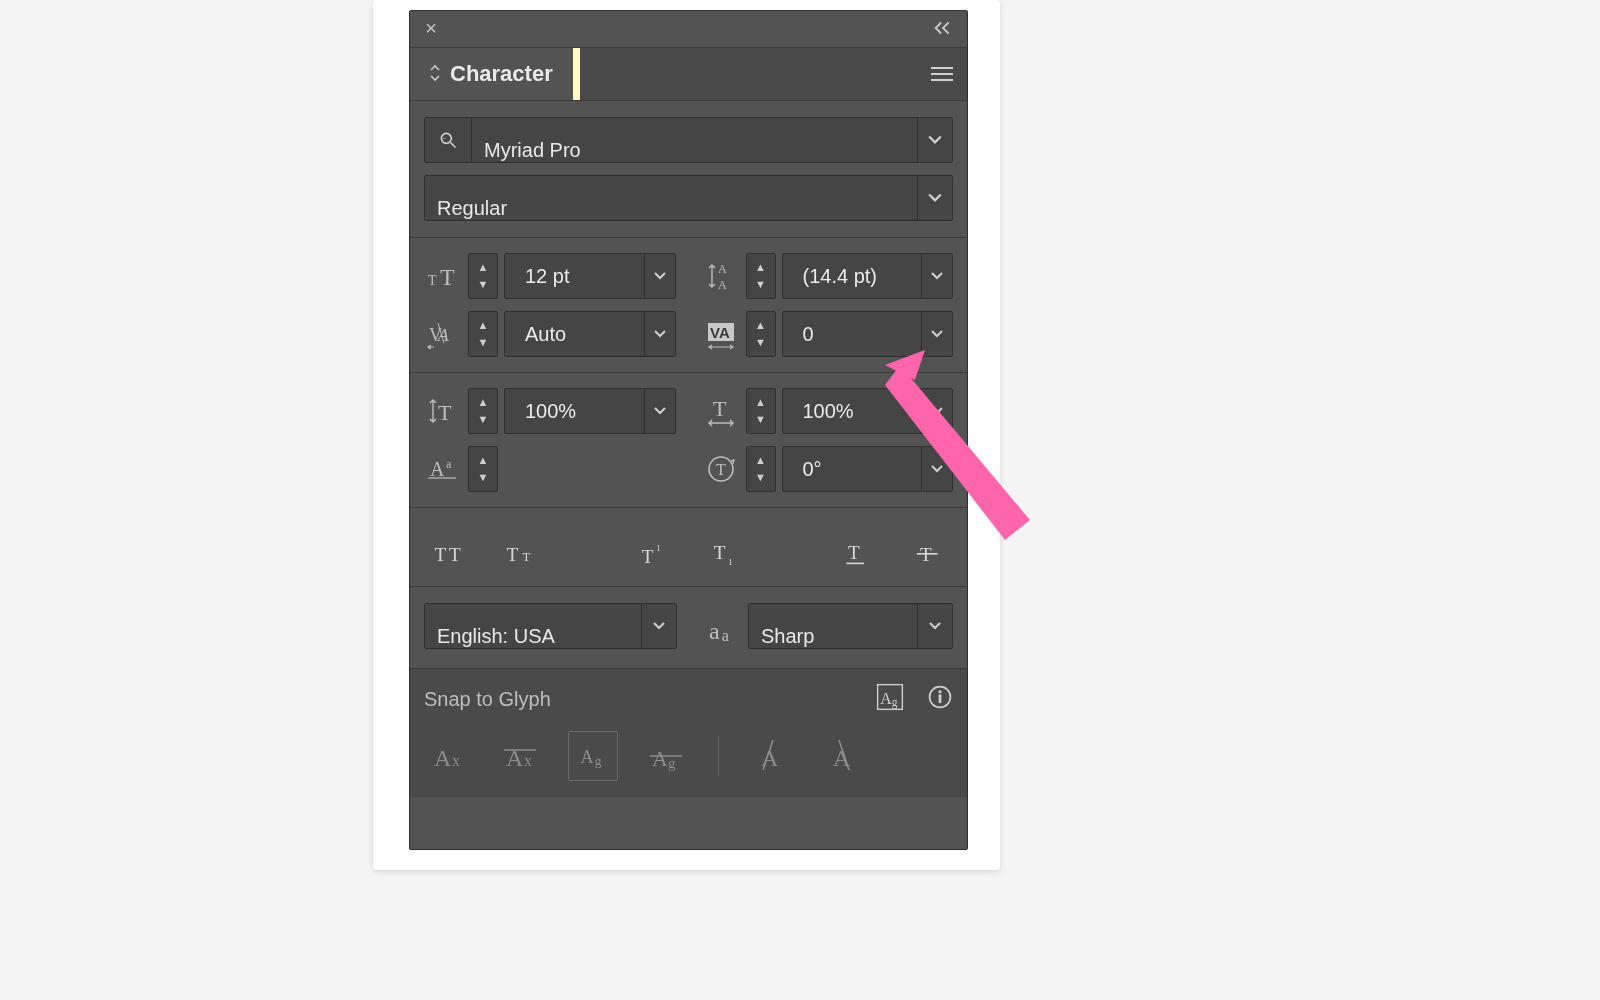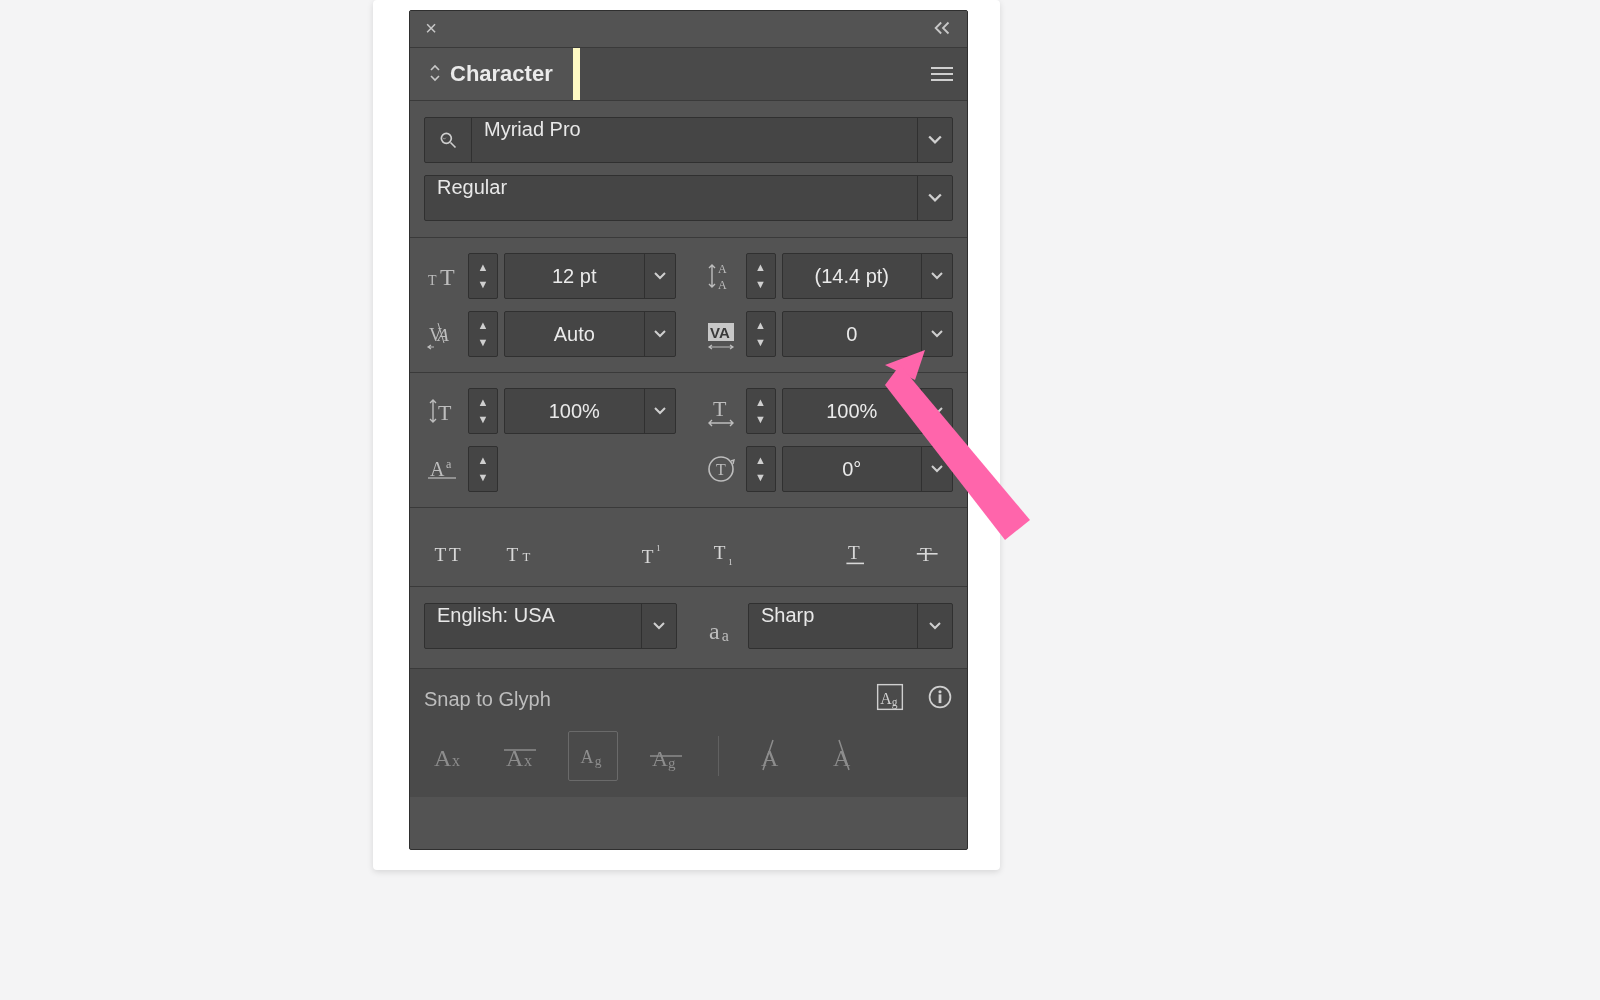--- a/index.html
+++ b/index.html
@@ -18,40 +18,40 @@
   .tab .expand{color:#c8c8c8;font-size:14px;line-height:1;}
   .tab .label{color:#eaeaea;font-weight:700;font-size:22px;}
   .tabrow .spacer{flex:1;background:#4a4a4a;}
   .tabrow .menu{width:50px;display:flex;align-items:center;justify-content:center;color:#d6d6d6;cursor:pointer;background:#4a4a4a;}
   .hamburger{width:22px;height:14px;display:flex;flex-direction:column;justify-content:space-between;}
   .hamburger span{display:block;height:2px;background:#cfcfcf;}
 
   .body{padding:16px 14px 0 14px;}
 
   
-  .field{display:flex;align-items:flex-start;height:44px;background:#454545;border:1px solid #303030;border-radius:2px;color:#e8e8e8;font-size:20px;}
+  .field{display:flex;align-items:flex-end;height:44px;background:#454545;border:1px solid #303030;border-radius:2px;color:#e8e8e8;font-size:20px;}
   .field .text{flex:1;padding:0 12px;white-space:nowrap;overflow:hidden;text-overflow:ellipsis;}
   .field .chev{width:34px;text-align:center;color:#cfcfcf;font-size:16px;border-left:1px solid #303030;height:100%;display:flex;align-items:center;justify-content:center;cursor:pointer;}
   .field .search{width:46px;display:flex;align-items:center;justify-content:center;color:#cfcfcf;font-size:18px;border-right:1px solid #303030;height:100%;}
 
   .fontfield{margin-bottom:12px;}
   .stylefield{margin-bottom:0;}
 
   .sep{height:1px;background:#3a3a3a;margin:16px -14px;}
 
   .grid{display:grid;grid-template-columns:1fr 1fr;column-gap:26px;row-gap:14px;}
 
   .ctrl{display:flex;align-items:center;height:44px;gap:6px;}
   .glyph{width:38px;height:38px;display:flex;align-items:center;justify-content:center;color:#bdbdbd;}
   .glyph svg{width:34px;height:34px;}
   .spin{width:28px;height:44px;display:flex;flex-direction:column;justify-content:center;align-items:center;border:1px solid #303030;background:#454545;border-radius:2px;color:#cfcfcf;cursor:pointer;font-size:11px;line-height:1;}
   .spin .up{padding-bottom:3px;}
   .spin .dn{padding-top:3px;}
   .valuebox{flex:1;display:flex;align-items:center;height:44px;background:#454545;border:1px solid #303030;border-radius:2px;}
-  .valuebox .val{flex:1;padding:0 10px;color:#eaeaea;font-size:20px;text-align:center;}
+  .valuebox .val{flex:1;padding:0 20px;color:#eaeaea;font-size:20px;}
   .valuebox .chev{width:30px;text-align:center;color:#cfcfcf;font-size:15px;border-left:1px solid #303030;height:100%;display:flex;align-items:center;justify-content:center;cursor:pointer;}
 
   
   .toggles{display:flex;align-items:center;height:58px;gap:30px;padding:0 4px;}
   .toggles .gap{flex:1;}
   .tg{width:42px;height:42px;display:flex;align-items:center;justify-content:center;color:#d8d8d8;cursor:pointer;}
   .tg svg{width:32px;height:32px;}
 
   
   .langrow{display:grid;grid-template-columns:1fr 1fr;column-gap:26px;align-items:center;gap:23px;}

